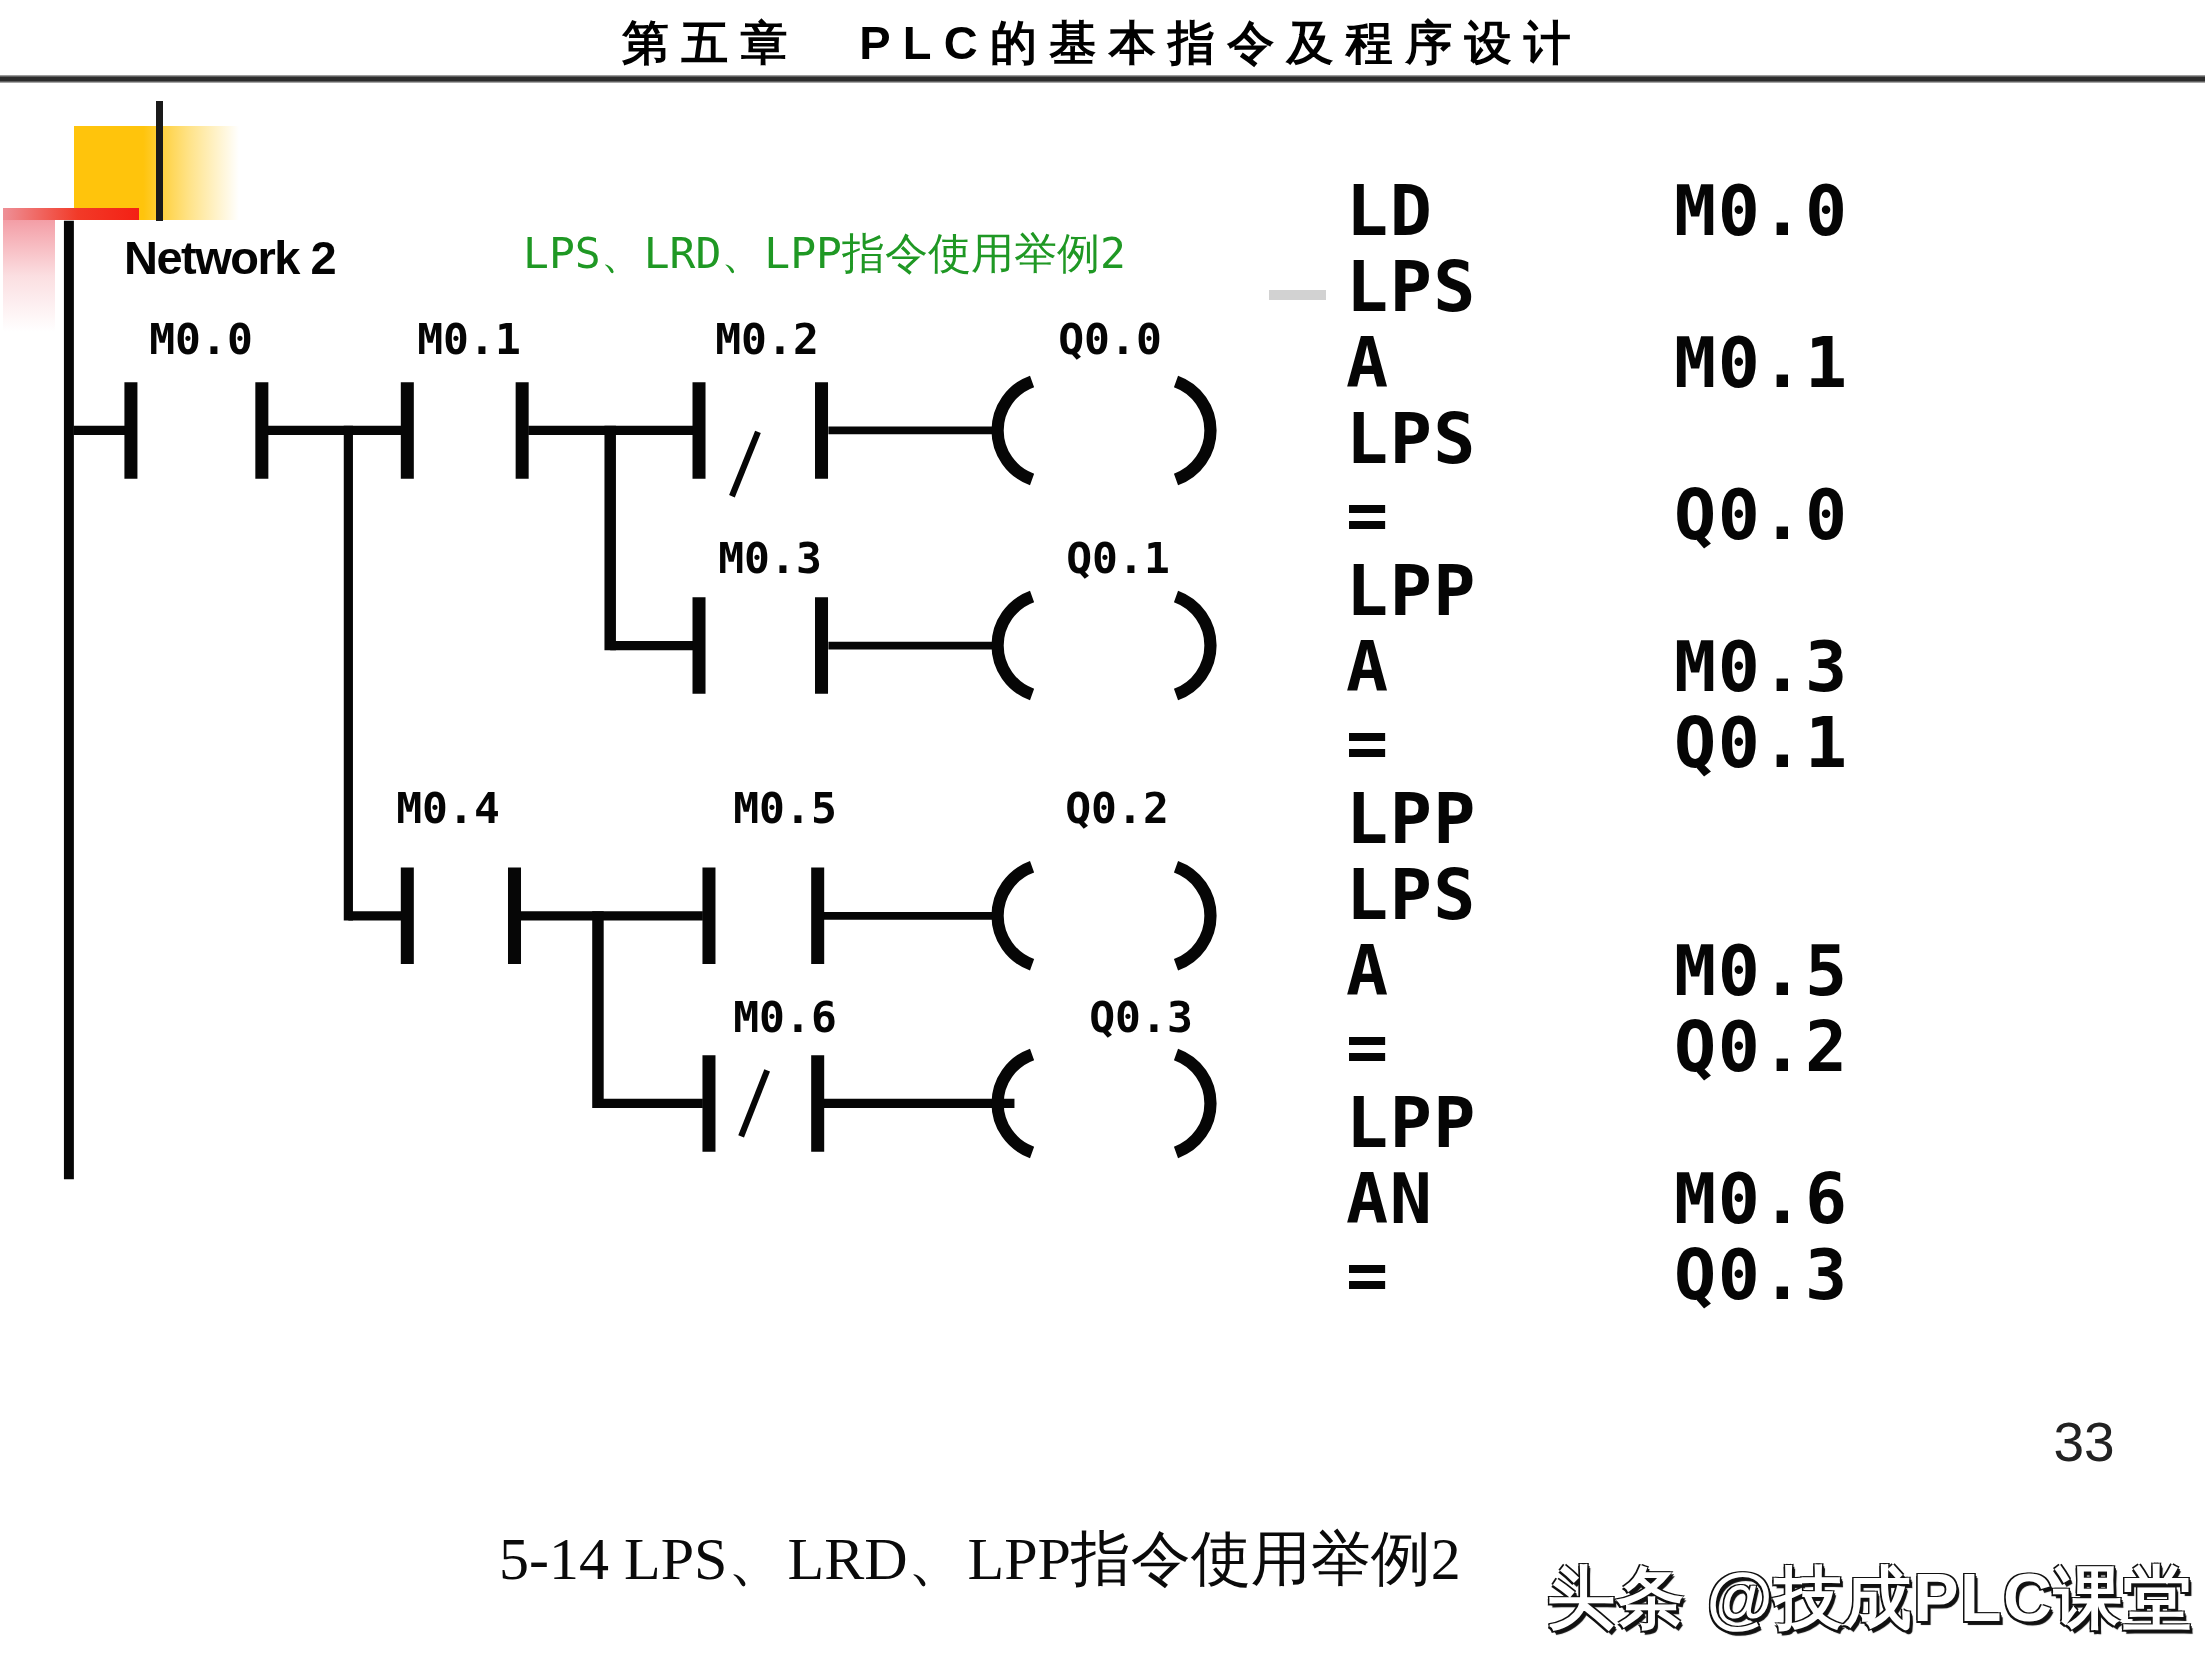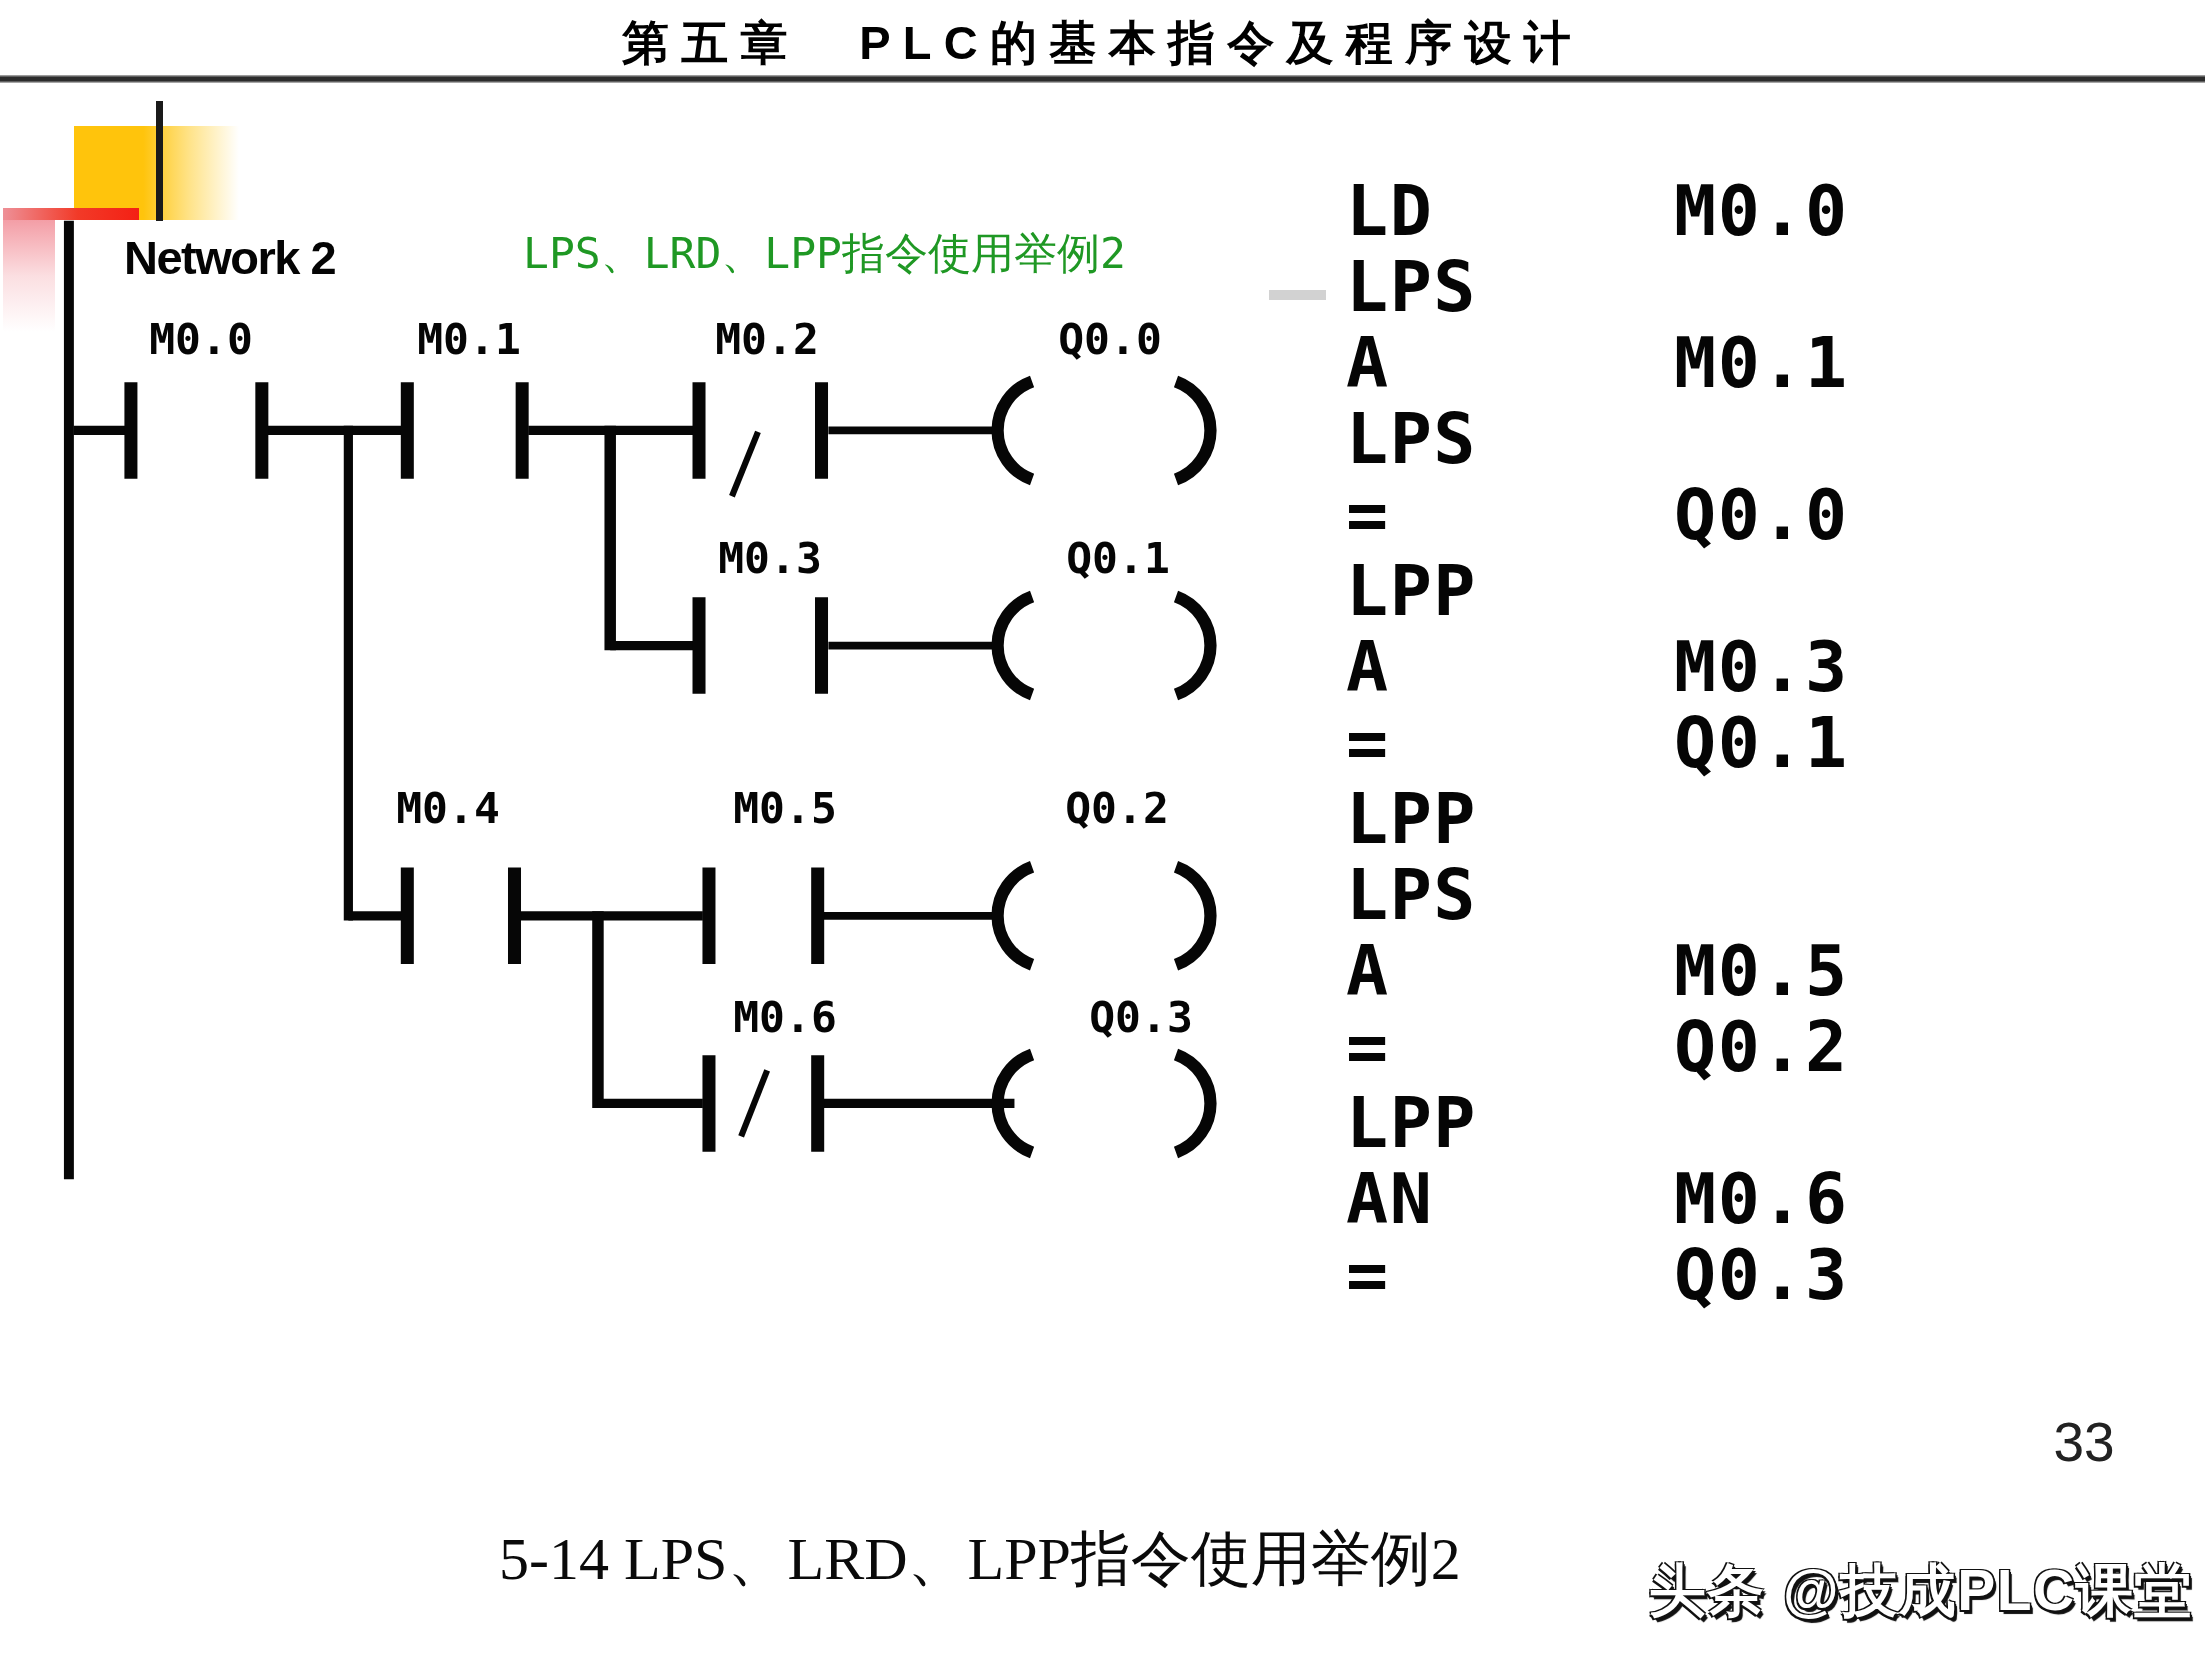--- a/index.html
+++ b/index.html
@@ -38,21 +38,21 @@
   .stl-list{position:absolute;left:1346px;top:173px;color:#050505;
     font:700 70px "DejaVu Sans Mono","Liberation Mono",monospace;letter-spacing:1.5px;}
   .stl-row{height:76px;line-height:76px;white-space:pre;}
   .stl-row .op{display:inline-block;width:328px;}
 
   
   .page-number{position:absolute;left:2038px;top:1410px;width:92px;text-align:center;
     font-size:55px;color:#222;}
   .caption{position:absolute;left:444px;top:1519px;width:1072px;text-align:center;
     font-size:60px;color:#0a0a0a;font-family:"Liberation Serif","DejaVu Serif",serif;}
-  .watermark{position:absolute;right:12.3px;top:1553px;font-size:57px;font-weight:bold;
+  .watermark{position:absolute;right:12.3px;top:1553px;font-size:68px;font-weight:bold;
     color:#ffffff;letter-spacing:1.5px;
     text-shadow:2.3px 2.3px 0 #111,-1.5px -1.5px 0 #111,1.5px -1.5px 0 #111,-1.5px 1.5px 0 #111,3.1px 3.8px 0.8px #111;}
 </style>
 </head>
 <body>
 
 <div id="page">
 
   <div class="slide-title">第五章　PLC的基本指令及程序设计</div>
   <div class="title-divider"></div>

